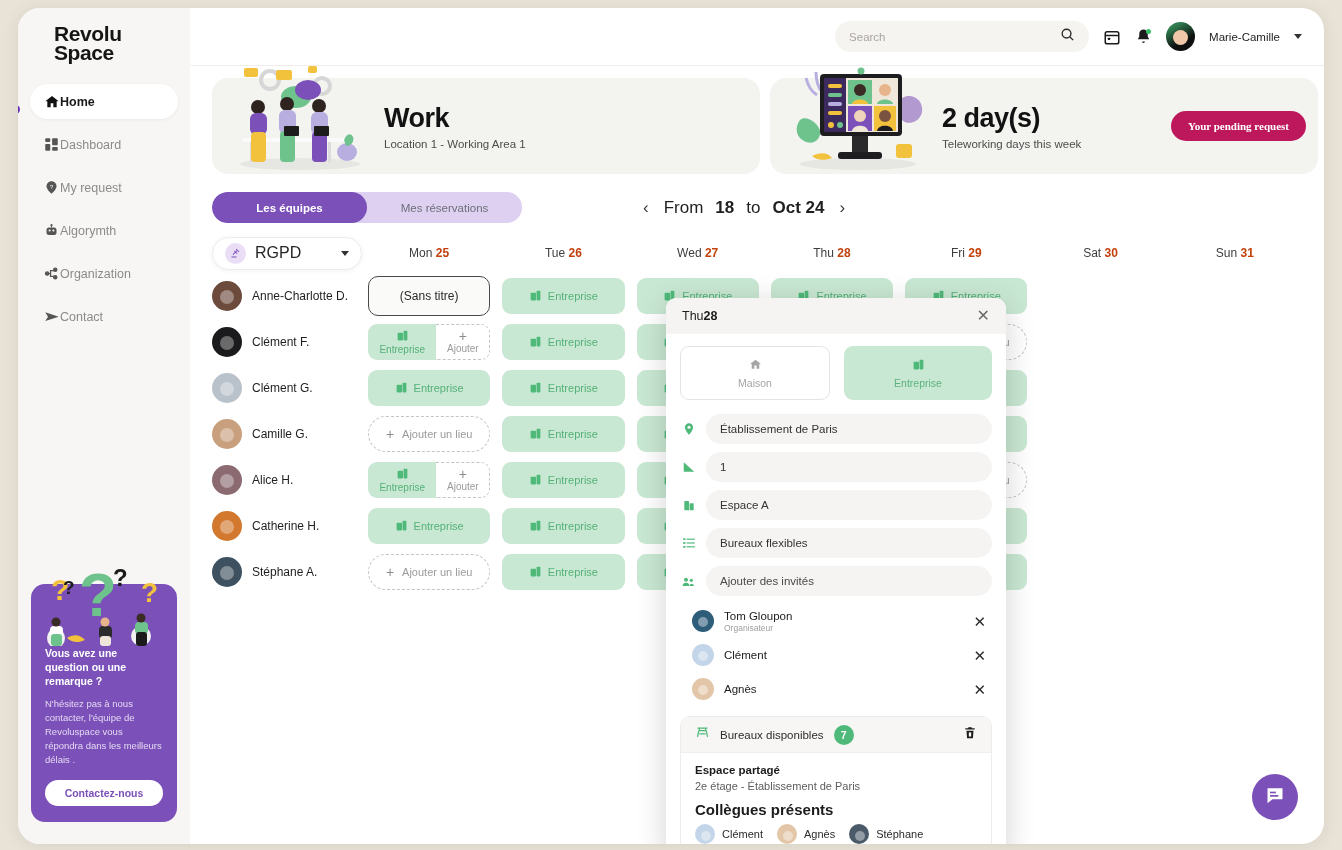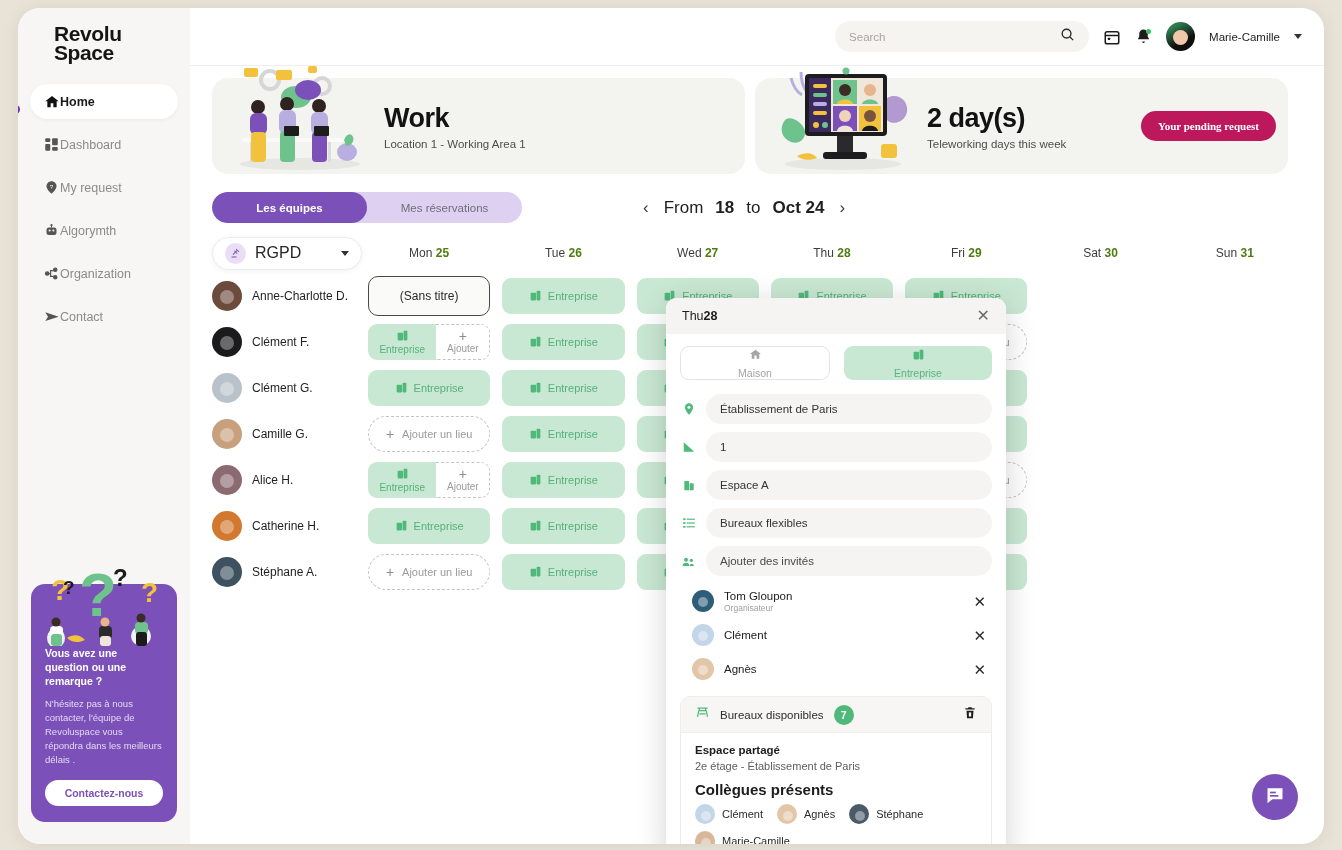--- a/index.html
+++ b/index.html
@@ -116,21 +116,21 @@
     position: relative; overflow: hidden; flex:0 0 29px;
   }
   .avatar::after {
     content:''; position:absolute; left:7px; top:8px; width:15px; height:15px;
     border-radius:50%; background:#f0c7a8;
   }
   .username { font-size: 11.5px; color: #1d1d1d; }
   .caret { width:0;height:0;border-left:4px solid transparent;border-right:4px solid transparent;border-top:5px solid #333; }
 
   
-  .banners { display: flex; gap: 10px; padding: 12px 36px 0 22px; }
+  .banners { display: flex; gap: 10px; padding: 12px 6px 0 22px; }
   .banner {
     flex: 1; height: 96px;
     background: #f3f3f0;
     border-radius: 16px;
     display: flex; align-items: center;
     padding-left: 12px;
     position: relative; overflow: visible;
   }
   .banner-art { width: 152px; height: 96px; flex: 0 0 152px; position: relative; }
   .banner-art svg { position:absolute; left:0; top:-18px; }
@@ -176,21 +176,21 @@
     padding: 0 12px; box-shadow: 0 1px 5px rgba(0,0,0,.06); cursor: pointer;
   }
   .rgpd .badge {
     width: 21px; height: 21px; border-radius: 50%; background:#eadef7;
     display:flex;align-items:center;justify-content:center;flex:0 0 21px;
   }
   .rgpd .nm { flex:1; font-size: 16px; color:#262626; }
   .day-col {
     flex: 1; text-align: center; font-size: 12px; color: #3d3d3d;
   }
-  .day-col b { font-weight: 800; color:#4d7c0f; }
+  .day-col b { font-weight: 800; color:#c2410c; }
 
   .cal-body { display: flex; }
   .people { width: 150px; flex: 0 0 150px; }
   .person {
     height: 46px; display: flex; align-items: center; gap: 10px;
   }
   .p-av { width: 30px; height: 30px; border-radius: 50%; flex:0 0 30px; position:relative; overflow:hidden; }
   .p-av::after { content:''; position:absolute; left:8px; top:9px; width:14px;height:14px;border-radius:50%; background: rgba(255,255,255,.35); }
   .p-nm { font-size: 12px; color:#1f1f1f; }
 
@@ -237,21 +237,21 @@
   }
   .m-head {
     height: 36px; flex:0 0 36px; background:#f5f4f2;
     display:flex; align-items:center; padding: 0 16px;
     font-size: 12.5px; color:#1c1c1c;
   }
   .m-head b { font-weight: 800; }
   .m-close { margin-left:auto; font-size: 16px; color:#6a6a6a; cursor:pointer; line-height:1; }
   .m-toggle { display:flex; gap: 14px; padding: 12px 14px 14px 14px; }
   .m-toggle > div {
-    flex:1; height: 34px; border-radius: 9px;
+    flex:1; height: 54px; border-radius: 9px;
     display:flex; flex-direction:column; align-items:center; justify-content:center;
     cursor:pointer; gap:2px;
   }
   .t-off { border: 1px solid #e3e3e3; background:#fff; color:#a5a5a5; }
   .t-on { background:#c9e8d3; color:#5cb37d; }
   .m-toggle .tl { font-size: 10.5px; }
 
   .m-fields { padding: 0 14px; }
   .m-row { display:flex; align-items:center; gap: 9px; margin-bottom: 8px; }
   .m-ic { width: 17px; flex:0 0 17px; display:flex; align-items:center; justify-content:center; }

